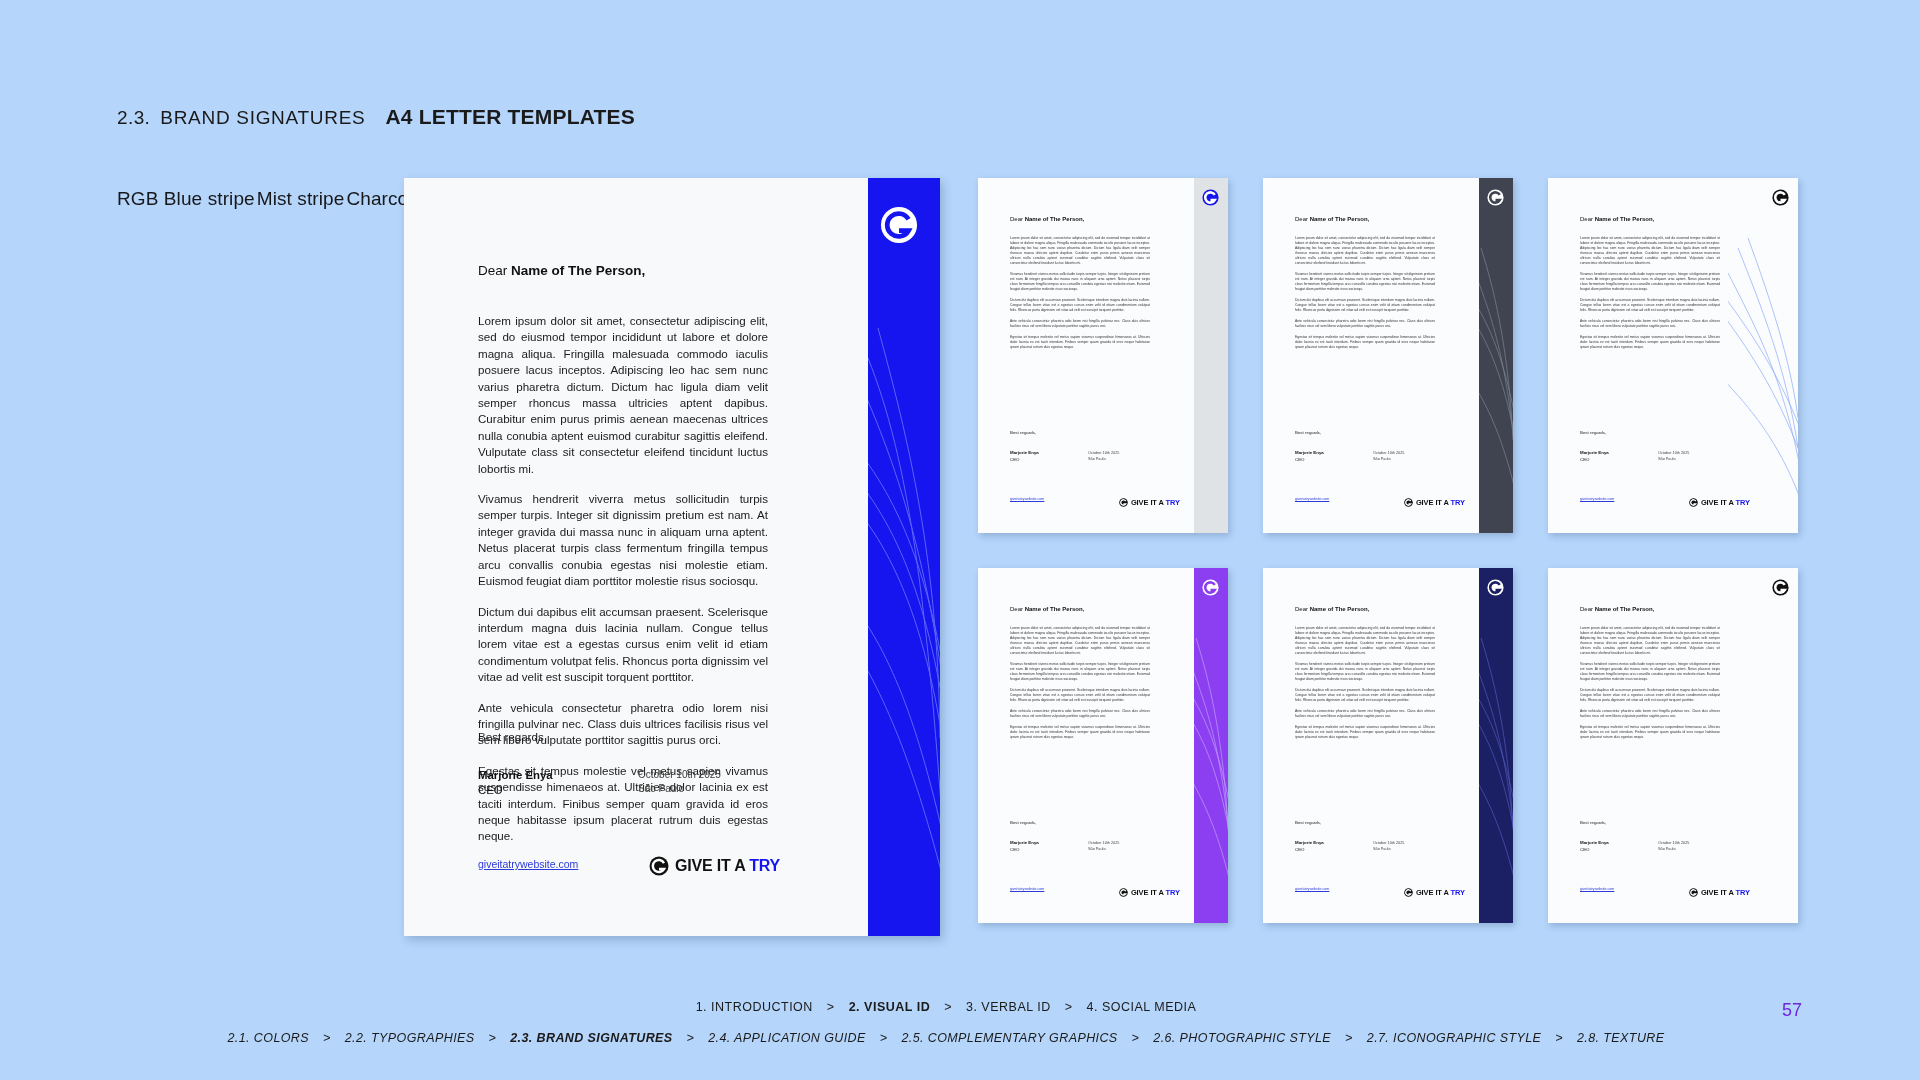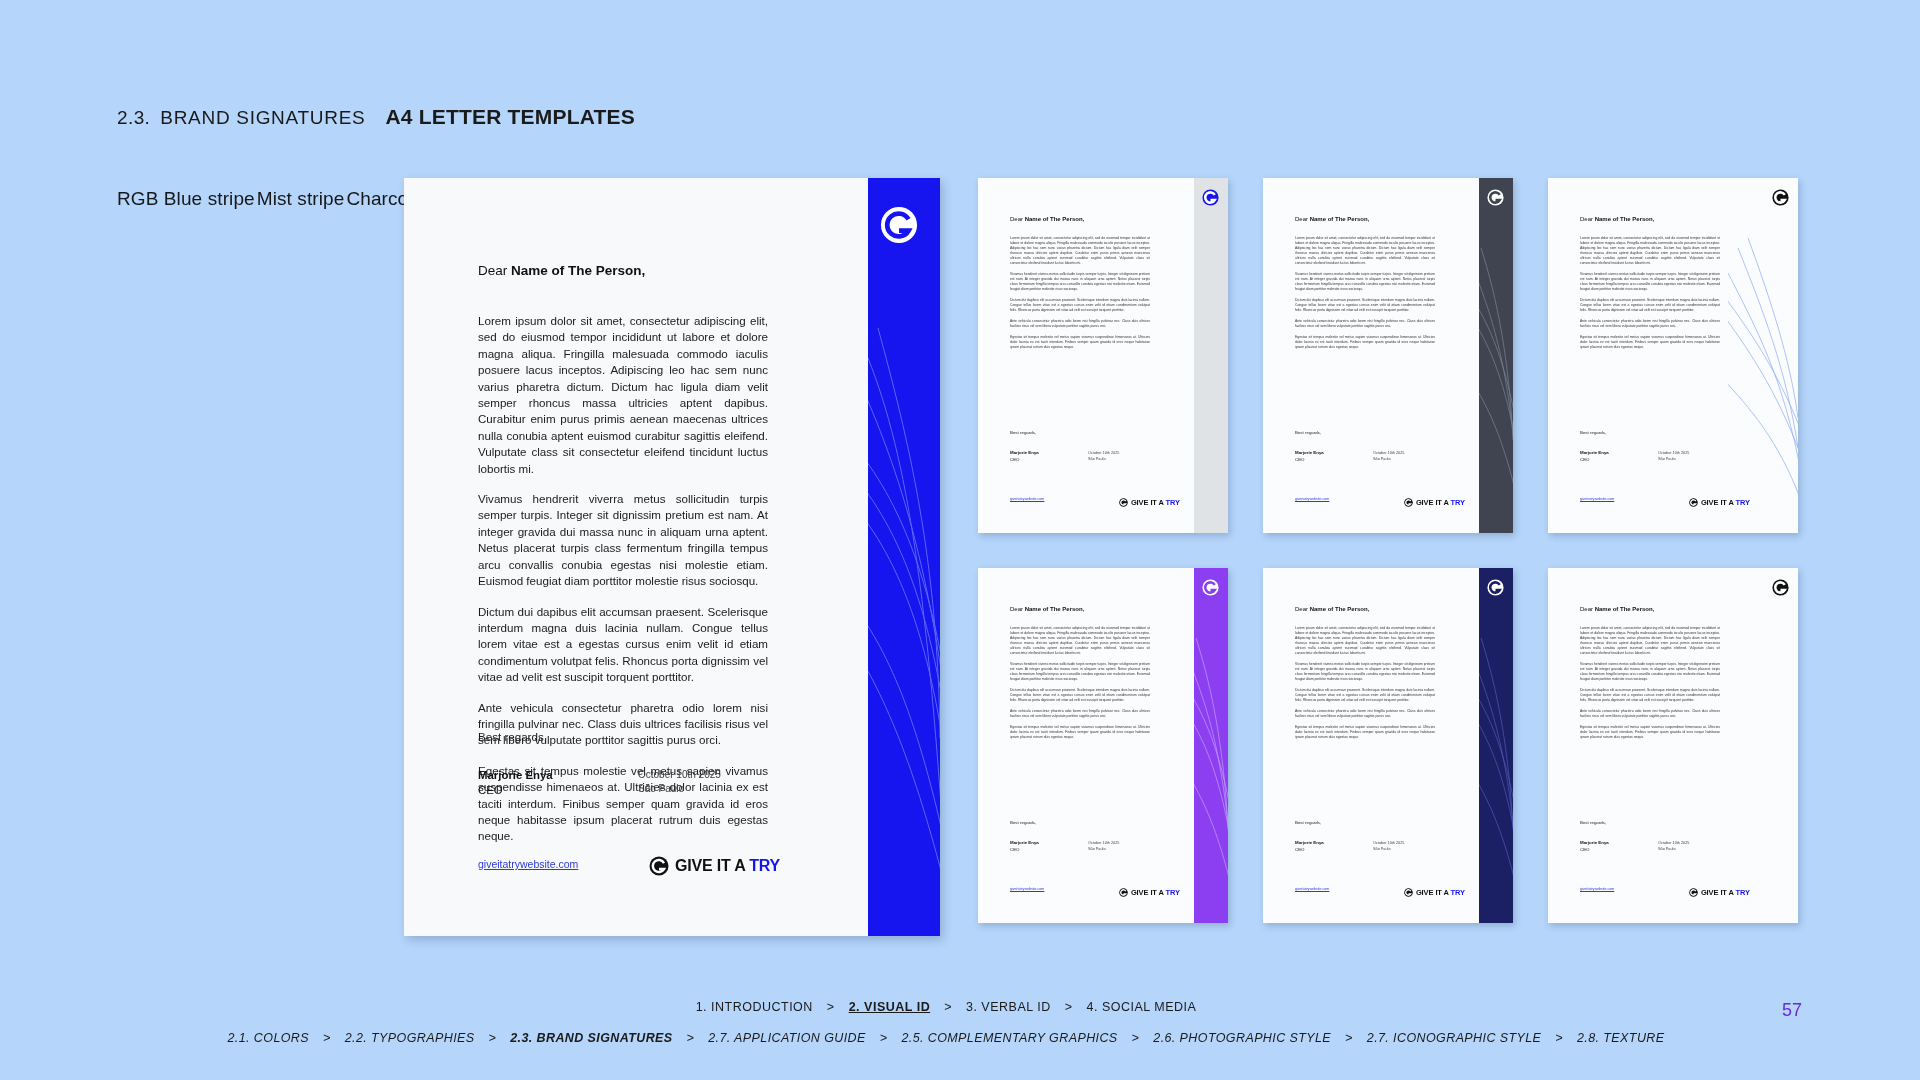--- a/index.html
+++ b/index.html
@@ -119,21 +119,21 @@
   .t-wordmark .gtext { font-size: 7.5px; font-weight: bold; letter-spacing: -.1px; color: #111; }
   .t-wordmark .gtext .try { color: #1614ef; }
 
   
   .top-nav {
     position: absolute; left: 0; right: 0; top: 1000px;
     display: flex; justify-content: center; align-items: center; gap: 14px;
     font-size: 12.5px; letter-spacing: .5px; color: #1b1b1b;
   }
   .top-nav .sep { color: #1b1b1b; }
-  .top-nav .cur { font-weight: bold; text-decoration: underline; }
+  .top-nav .cur { font-weight: bold; }
   .bottom-nav {
     position: absolute; left: 0; right: 0; top: 1031px;
     display: flex; justify-content: center; align-items: center; gap: 14px;
     font-size: 12.5px; letter-spacing: .4px; color: #1b1b1b; font-style: italic;
   }
   .bottom-nav .cur { font-weight: bold; }
   .pagenum {
     position: absolute; right: 90px; top: 1000px;
     font-size: 18px; color: #6d28d9;
   }
@@ -466,21 +466,21 @@
 
   <div class="pagenum">57</div>
 
   <div class="bottom-nav">
     <span>2.1. COLORS</span>
     <span class="sep">&gt;</span>
     <span>2.2. TYPOGRAPHIES</span>
     <span class="sep">&gt;</span>
     <span class="cur">2.3. BRAND SIGNATURES</span>
     <span class="sep">&gt;</span>
-    <span>2.7. APPLICATION GUIDE</span>
+    <span>2.4. APPLICATION GUIDE</span>
     <span class="sep">&gt;</span>
     <span>2.5. COMPLEMENTARY GRAPHICS</span>
     <span class="sep">&gt;</span>
     <span>2.6. PHOTOGRAPHIC STYLE</span>
     <span class="sep">&gt;</span>
     <span>2.7. ICONOGRAPHIC STYLE</span>
     <span class="sep">&gt;</span>
     <span>2.8. TEXTURE</span>
   </div>
 

